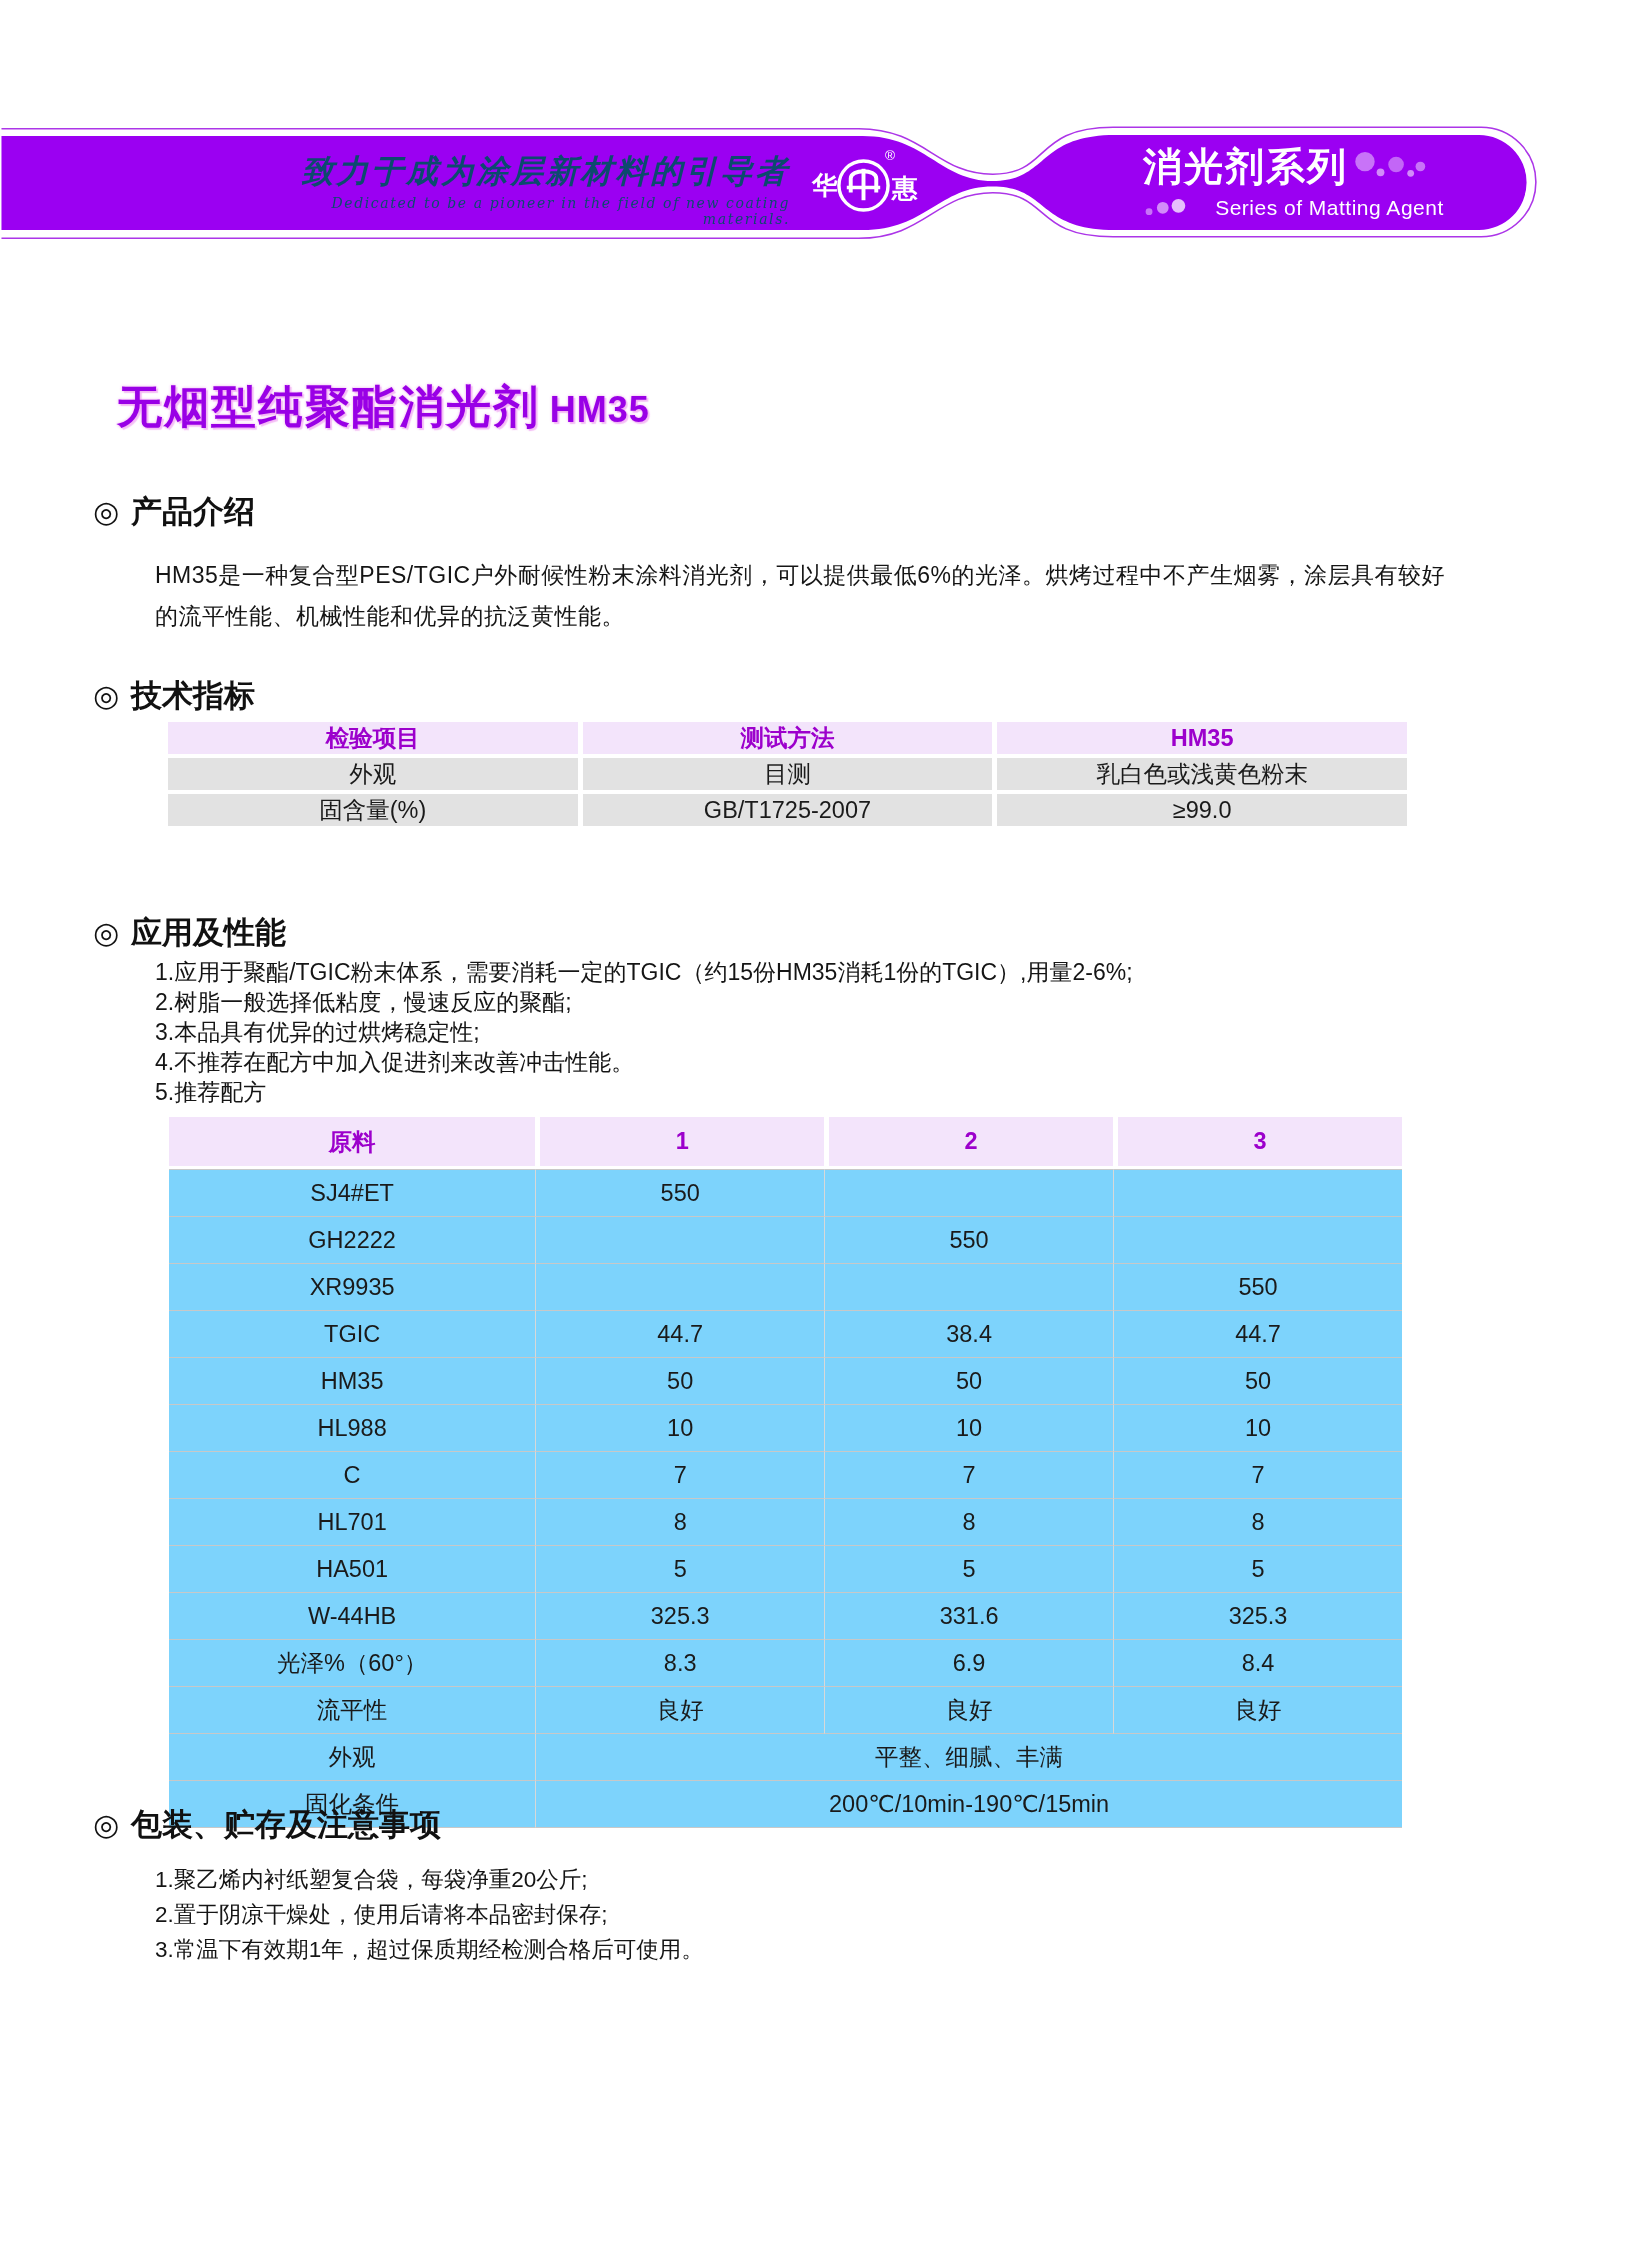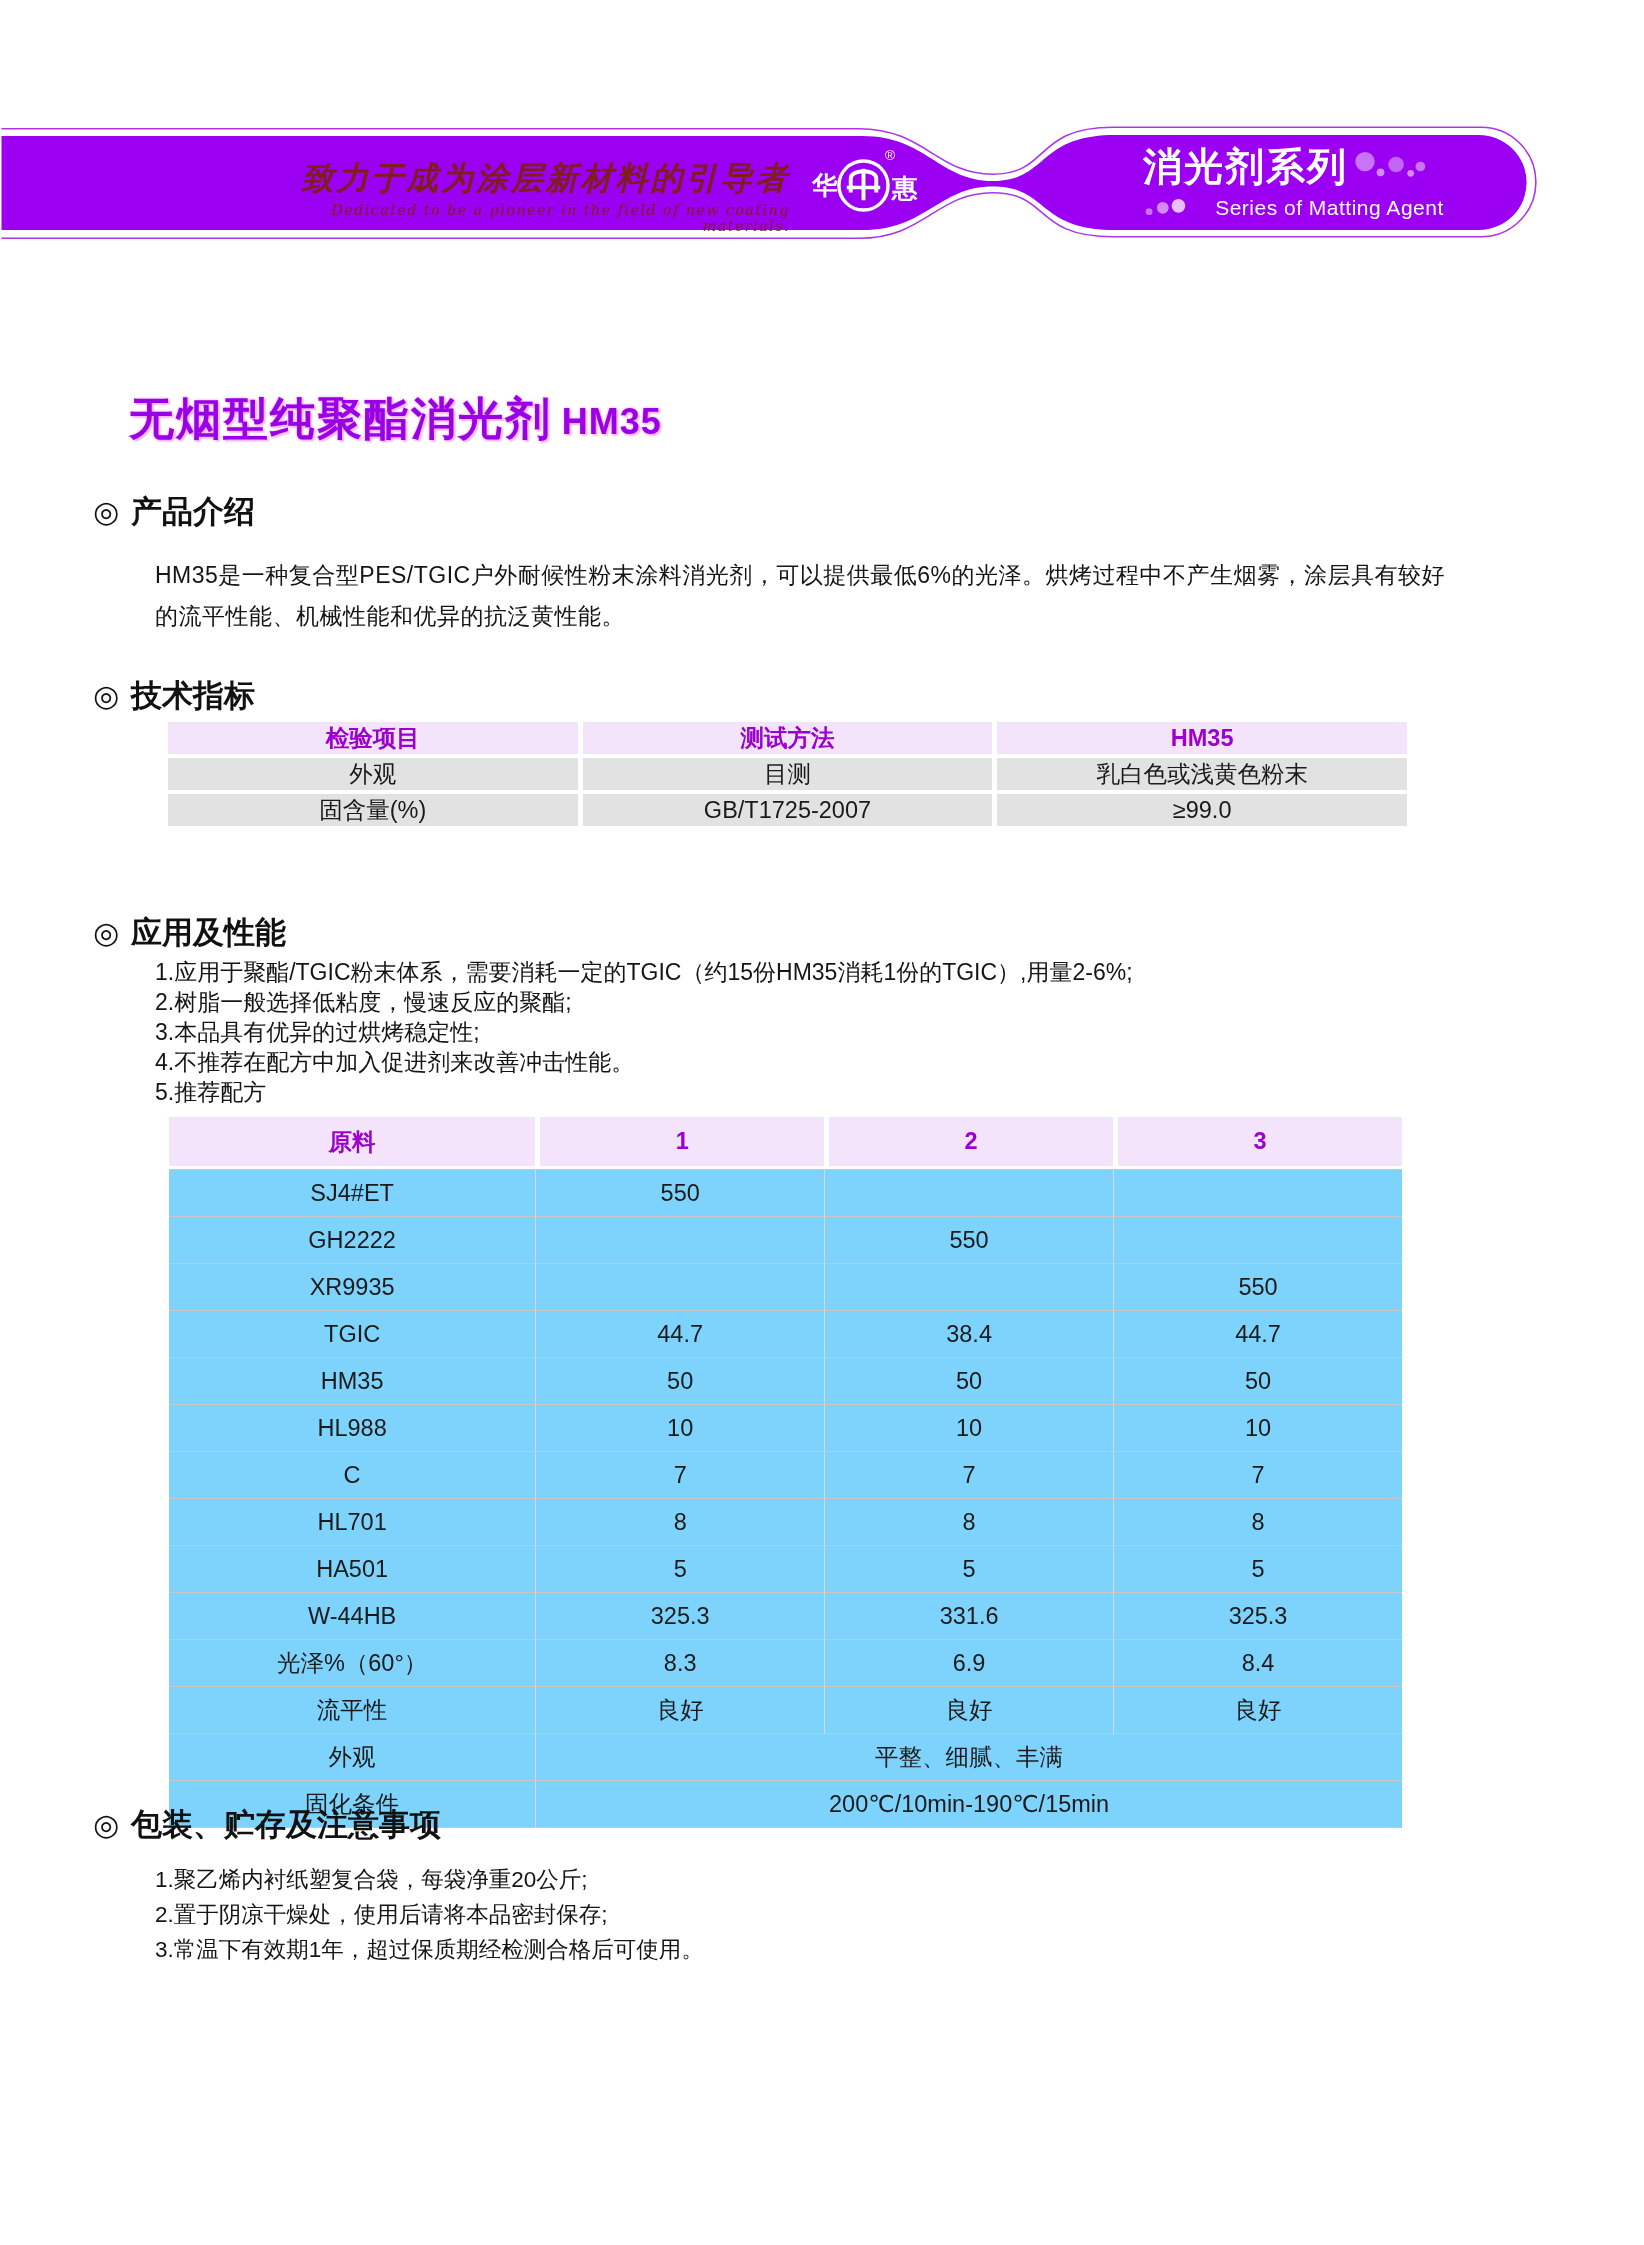--- a/index.html
+++ b/index.html
@@ -3,39 +3,39 @@
 <meta charset="utf-8">
 <style>
   html,body{margin:0;padding:0;background:#ffffff;}
   .page{
     position:relative;width:1645px;height:2246px;background:#ffffff;
     font-family:"Liberation Sans","DejaVu Sans",sans-serif;
     overflow:hidden;outline:1px solid #dcdcdc;
   }
   
   .banner{position:absolute;top:0;left:0;}
-  .slogan{position:absolute;left:294px;width:496px;top:160px;text-align:right;color:#7f1d1d;}
+  .slogan{position:absolute;left:294px;width:496px;top:153px;text-align:right;color:#0c4a6e;}
   .slogan-cn{font-size:32px;font-style:italic;letter-spacing:2.9px;font-weight:bold;line-height:37px;
     font-family:"DejaVu Sans",sans-serif;}
   .slogan-en{font-size:14px;font-style:italic;letter-spacing:1.6px;margin-top:4.9px;
     font-family:"DejaVu Serif",serif;}
   .logo{position:absolute;left:812px;top:149px;width:127px;height:82px;color:#ffffff;}
   .logo-cn{position:absolute;font-size:25.5px;font-weight:bold;line-height:25.5px;}
   .logo-cn.l{left:0;top:23.5px;}
   .logo-cn.r{left:80px;top:27.4px;}
   .logo-reg{position:absolute;left:73px;top:0;font-size:13.7px;line-height:13.7px;}
   .logo-emblem{position:absolute;left:22.5px;top:7.8px;}
   .capsule-text{position:absolute;left:1068px;top:144px;width:451px;color:#ffffff;}
   .cap-row1{display:flex;align-items:center;justify-content:center;gap:5.9px;}
   .cap-title{font-size:39px;font-weight:bold;letter-spacing:2px;line-height:45px;}
   .cap-row2{display:flex;align-items:center;justify-content:center;gap:6.9px;margin-top:6px;}
   .cap-sub{font-size:21px;line-height:25.5px;letter-spacing:0.5px;}
   
   .doc-title{
-    position:absolute;left:111px;top:375px;margin:18px;
+    position:absolute;left:111px;top:375px;margin:6px;
     color:#9900e6;font-size:45px;font-weight:bold;letter-spacing:2px;line-height:51px;
     text-shadow:0 0 2.9px rgba(238,150,240,.9),2px 2px 1px rgba(238,150,240,.55);
     white-space:nowrap;
   }
   .doc-title .code{font-size:36px;margin-left:9.8px;letter-spacing:1px;}
   
   .sec-head{position:absolute;left:93px;display:flex;align-items:center;gap:11.8px;
     color:#111;font-weight:bold;font-size:31px;line-height:35px;white-space:nowrap;}
   .sec-marker{font-size:30px;font-weight:normal;line-height:30px;color:#111;}
   #h-intro{top:494px;} #h-specs{top:678px;} #h-app{top:915px;} #h-pack{top:1807px;}

